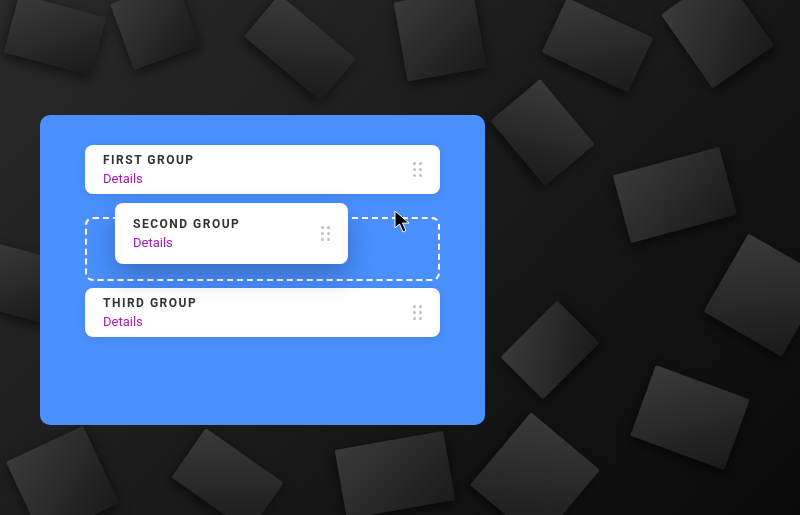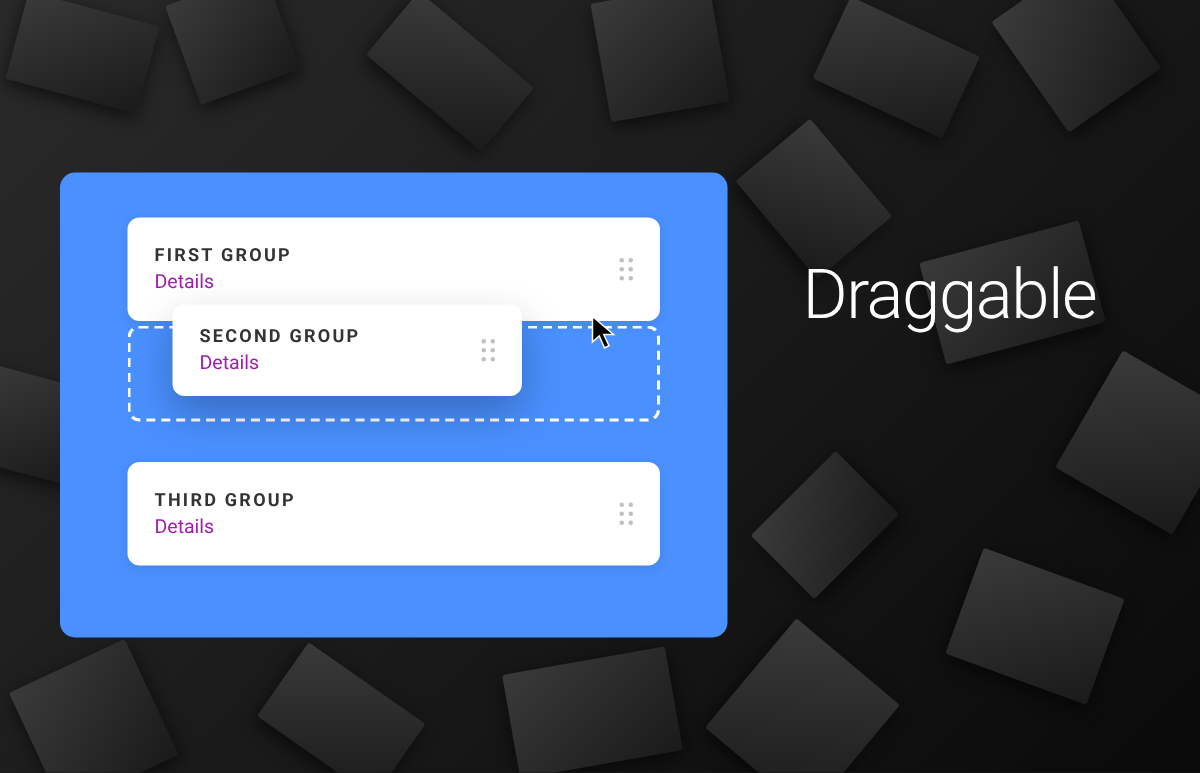--- a/index.html
+++ b/index.html
@@ -39,21 +39,21 @@
       height: 310px;
       background: #4a90ff;
       border-radius: 10px;
       padding: 30px 45px;
     }
     
     .list-item {
       position: relative;
       background: #ffffff;
       border-radius: 8px;
-      padding: 18px 18px;
+      padding: 8px 18px;
       display: flex;
       align-items: center;
       justify-content: space-between;
       margin-bottom: 14px;
       box-shadow: 0 2px 8px rgba(0,0,0,0.08);
     }
     
     .list-item-content {
       display: flex;
       flex-direction: column;
@@ -219,15 +219,15 @@
   </div>
 
 </div>
 
 <svg class="cursor-pointer" width="20" height="24" viewBox="0 0 20 24">
   <path d="M 1 1 L 1 18 L 5.5 14 L 9 22 L 12 20.5 L 8.5 13 L 15 13 Z" fill="#000000" stroke="#ffffff" stroke-width="1"></path>
 </svg>
 
 <div class="heading-area">
   <div class="main-heading">
-    <span>Draggable</span><br>
+    <br>
   </div>
 </div>
 
 </body></html>

